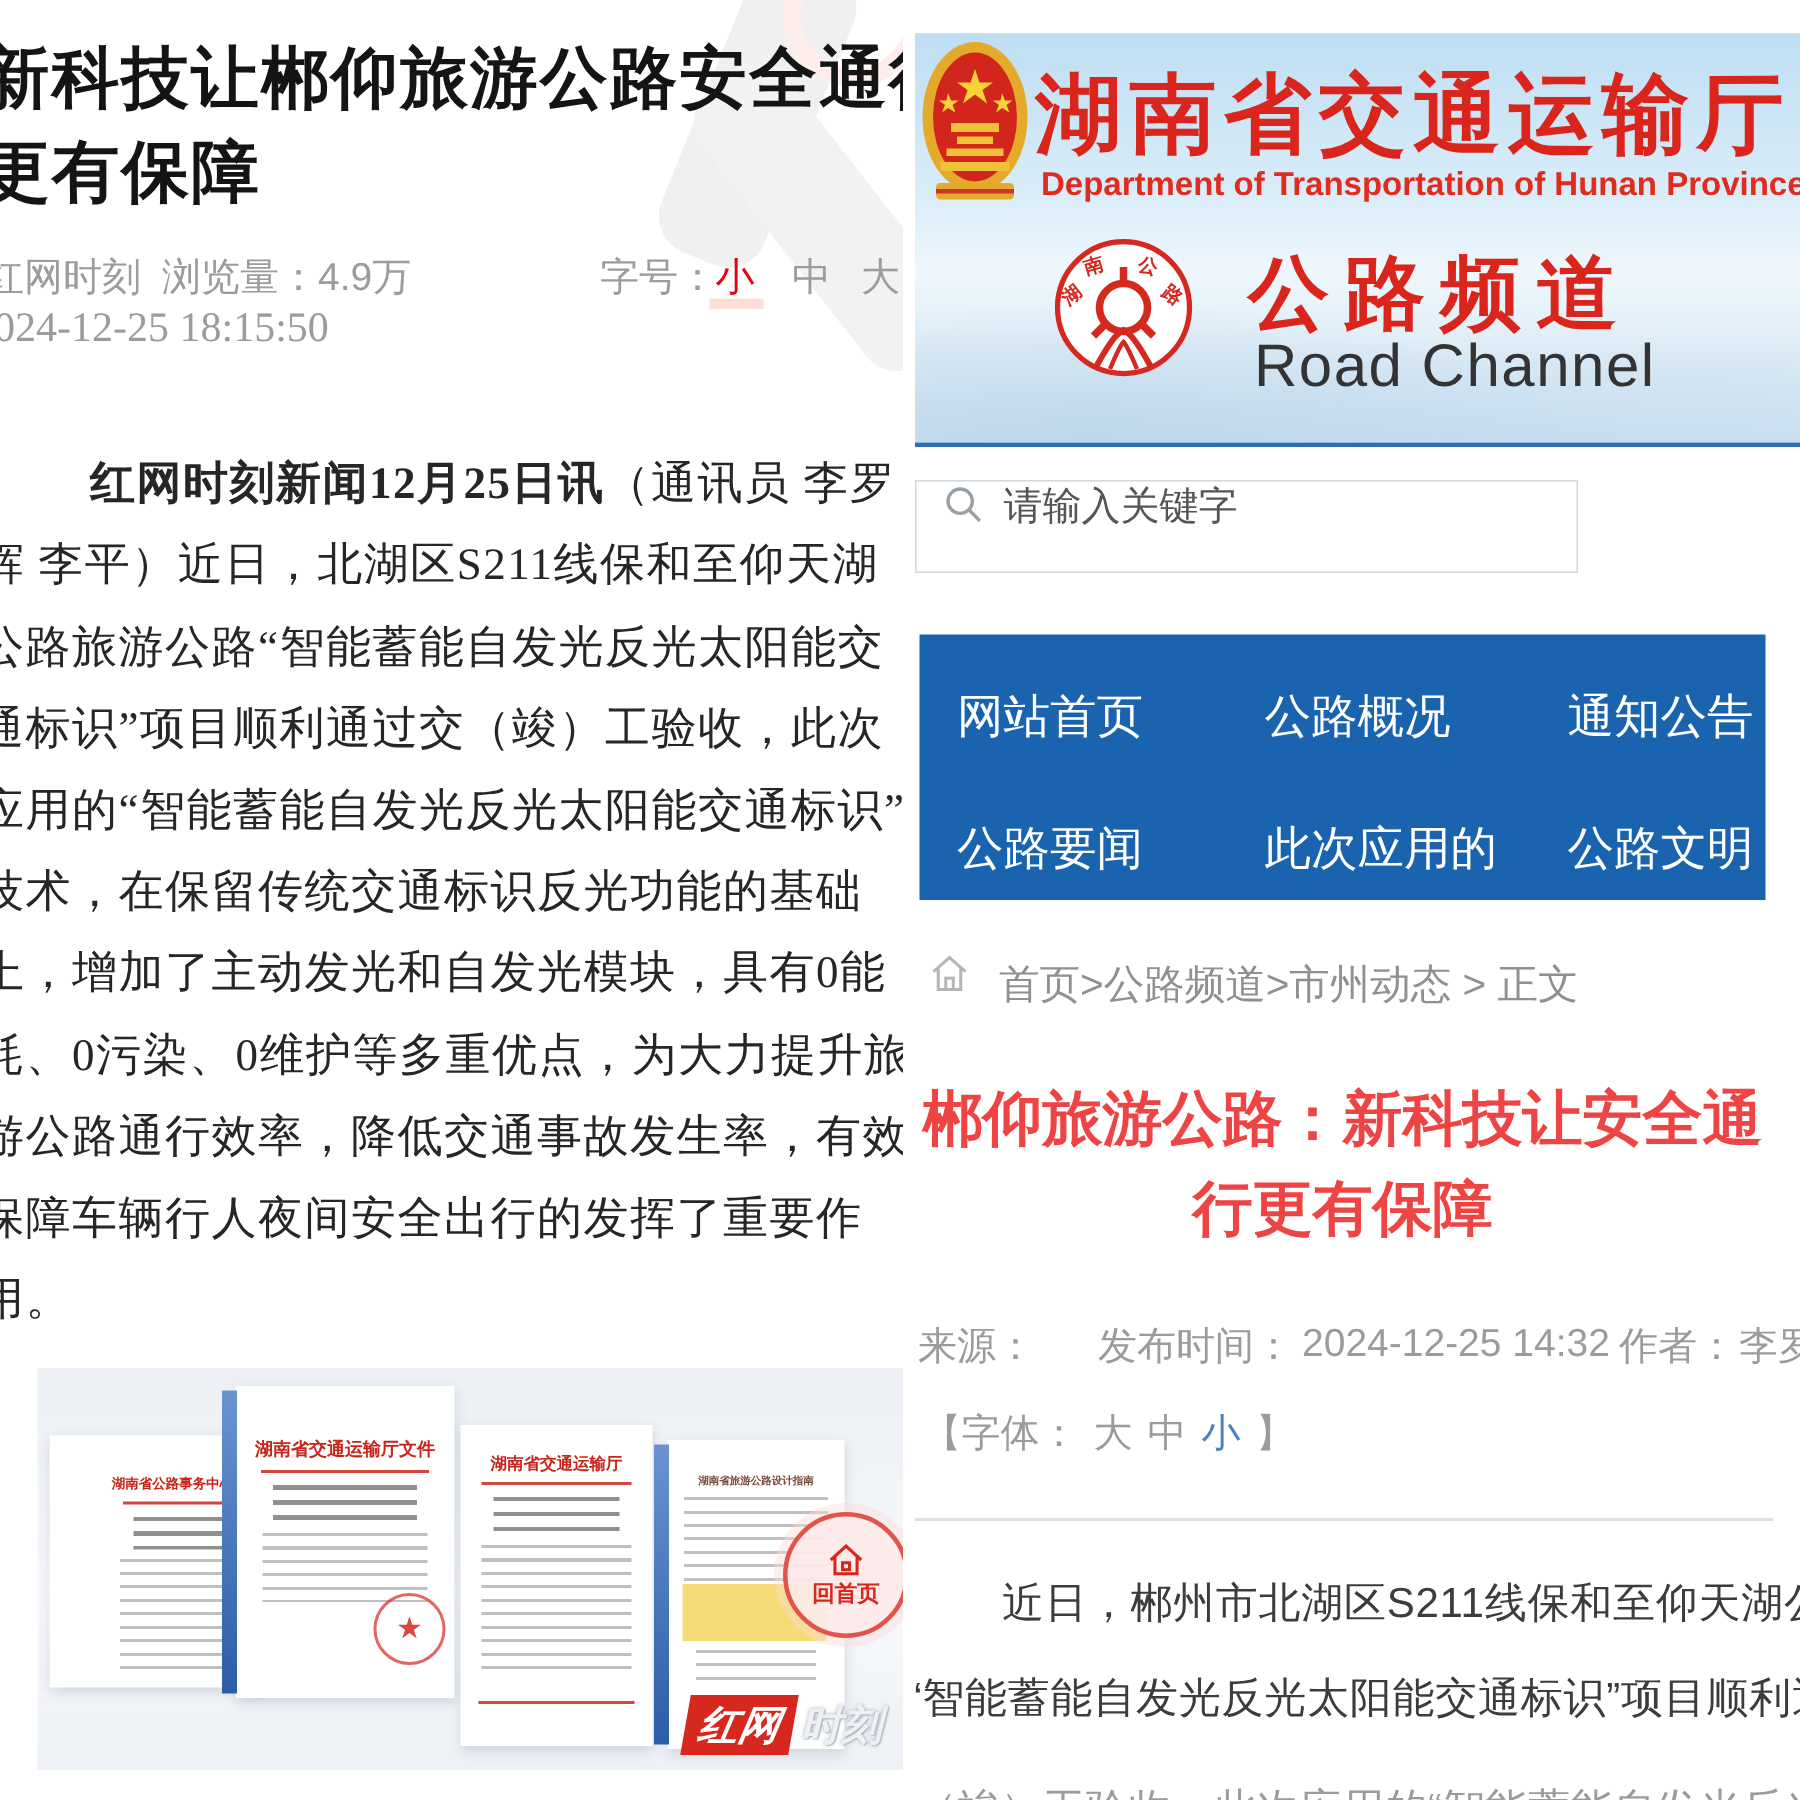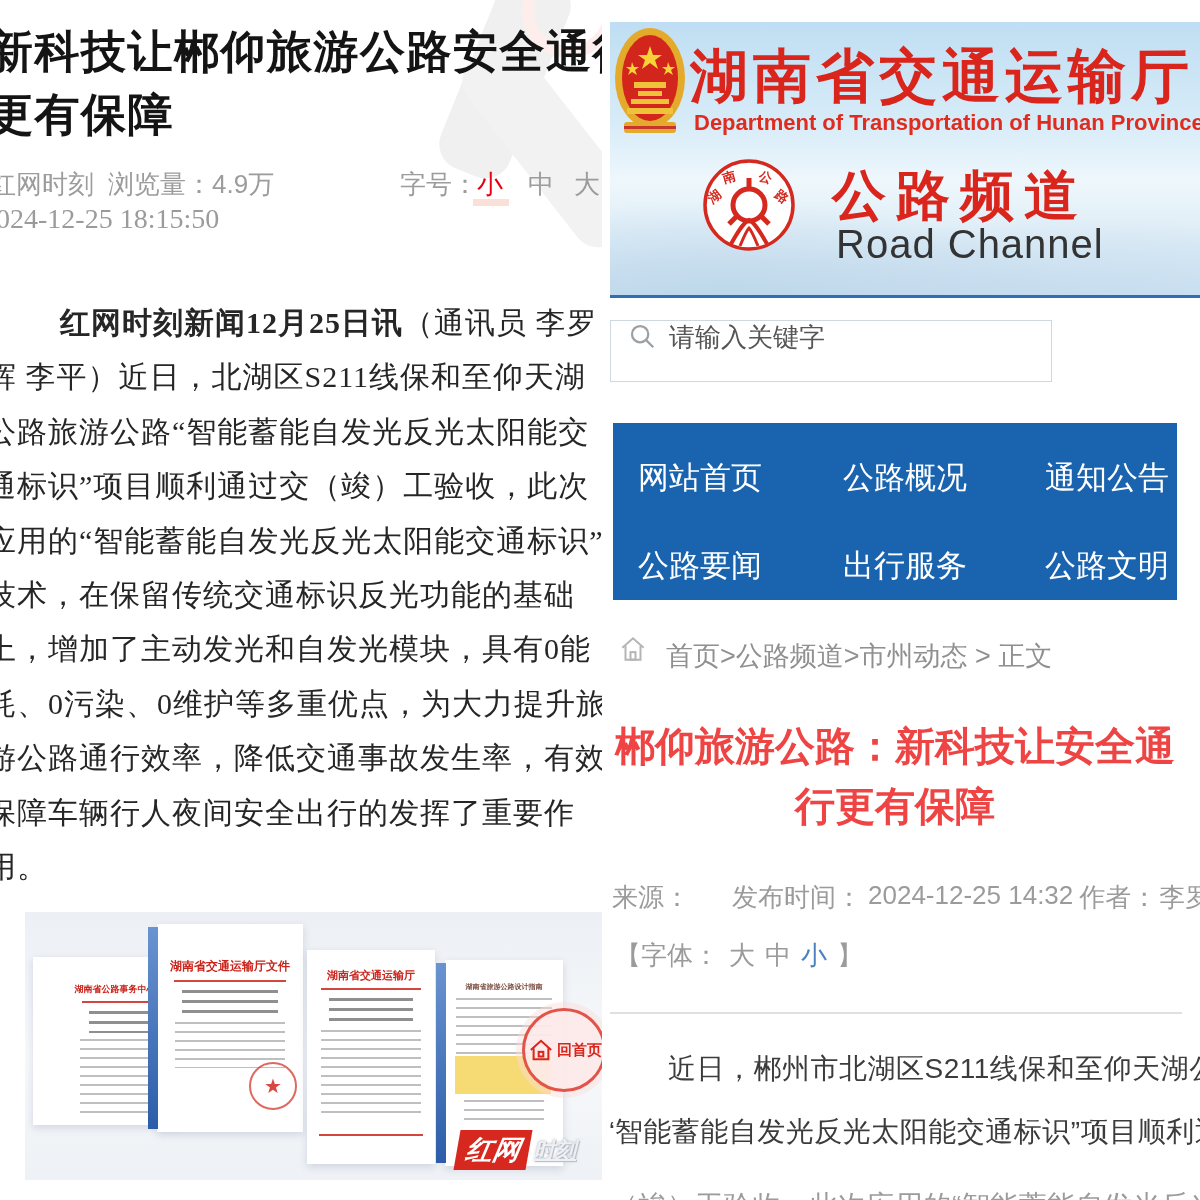--- a/index.html
+++ b/index.html
@@ -28,28 +28,28 @@
   .doc{position:absolute;background:#fff;box-shadow:0 3px 8px rgba(60,80,120,.18);}
   .doc-t{display:block;text-align:center;color:#c9241b;font-weight:bold;white-space:nowrap;}
   .tl{margin:6px auto 0;background:repeating-linear-gradient(180deg,#bfbfbf 0 2px,transparent 2px 9px);}
   .tl-dark{margin:8px auto 0;background:repeating-linear-gradient(180deg,#8f8f8f 0 3px,transparent 3px 10px);}
   .redline{margin:5px auto 0;height:2px;background:#d2463d;}
   .spine{position:absolute;left:-9px;top:3px;width:10px;height:97%;background:linear-gradient(180deg,#6a93d0,#2c5da8);}
   .seal{position:absolute;width:44px;height:44px;border:2px solid rgba(210,40,30,.7);border-radius:50%;
         color:rgba(210,40,30,.85);font-size:20px;text-align:center;line-height:44px;}
   .hl{position:absolute;background:rgba(244,212,90,.85);}
   .home-circle{position:absolute;left:497px;top:96px;width:78px;height:78px;border-radius:50%;
-        border:3px solid #e25449;background:rgba(252,234,232,.93);display:flex;
+        border:3px solid #e25449;background:rgba(252,234,232,.93);display:flex;flex-direction:column;
         align-items:center;justify-content:center;gap:1px;box-shadow:0 0 0 6px rgba(250,220,218,.45);}
   .home-circle span{color:#d9251b;font-size:15px;font-weight:bold;}
   .rlogo{position:absolute;left:432px;top:218px;display:flex;align-items:center;}
   .rlogo .p1{background:#d6281f;color:#fff;font-weight:bold;font-style:italic;font-size:27px;
              padding:2px 9px;transform:skewX(-10deg);}
-  .rlogo .p2{color:#eef0f4;font-weight:bold;font-style:italic;font-size:21px;margin-left:5px;
-             text-shadow:0 0 3px #a9aeb8,1px 1px 0 #c4c9d2;text-decoration:underline;}
+  .rlogo .p2{color:#eef0f4;font-weight:bold;font-style:italic;font-size:27px;margin-left:5px;
+             text-shadow:0 0 3px #a9aeb8,1px 1px 0 #c4c9d2;}
   
   #right-panel{left:610px;top:0;width:590px;height:1200px;overflow:hidden;background:#fff;}
   .banner{left:0;top:22px;width:590px;height:273px;overflow:hidden;border-bottom:3px solid #2f6db5;
           background:linear-gradient(180deg,#bfdef3 0%,#d8ecf8 38%,#eef7fc 58%,#cde2f1 100%);}
   .banner:after{content:"";position:absolute;left:0;top:150px;width:590px;height:123px;
           background:radial-gradient(ellipse at 20% 110%,#bcd6ea 0%,transparent 55%),
                      radial-gradient(ellipse at 80% 120%,#c6dcee 0%,transparent 50%);}
   .dept-title{left:80px;top:16px;font-size:58px;font-weight:bold;color:#d9251b;letter-spacing:5px;white-space:nowrap;z-index:3;}
   .dept-sub{left:84px;top:88px;font-size:22px;font-weight:bold;color:#e02b1f;white-space:nowrap;z-index:3;}
   .chan-title{left:222px;top:138px;font-size:54px;font-weight:bold;color:#d9251b;letter-spacing:10px;white-space:nowrap;z-index:3;}
@@ -196,21 +196,21 @@
         <path d="M15.5 15.5 L21 21"></path>
     </svg>
     <input class="search-input" type="text" placeholder="请输入关键字" style="">
   </div>
 
   <div class="abs nav">
     <span class="nav-item" style="left:25px;top:34px;">网站首页</span>
     <span class="nav-item" style="left:230px;top:34px;">公路概况</span>
     <span class="nav-item" style="left:432px;top:34px;">通知公告</span>
     <span class="nav-item" style="left:25px;top:122px;">公路要闻</span>
-    <span class="nav-item" style="left:230px;top:122px;">出行服务</span>
+    <span class="nav-item" style="left:230px;top:122px;">此次应用的</span>
     <span class="nav-item" style="left:432px;top:122px;">公路文明</span>
   </div>
 
   <svg class="abs crumb-ico" width="30" height="30" viewBox="0 0 24 24" fill="none" stroke="#b5b5b5" stroke-width="1.6">
     <path d="M3.5 11 L12 3.5 L20.5 11"></path>
       <path d="M6 9.5 V20.5 H18 V9.5"></path>
       <rect x="10" y="14.5" width="4" height="6"></rect>
   </svg>
   <div class="abs crumb-txt">首页&gt;公路频道&gt;市州动态 &gt; 正文</div>
 

